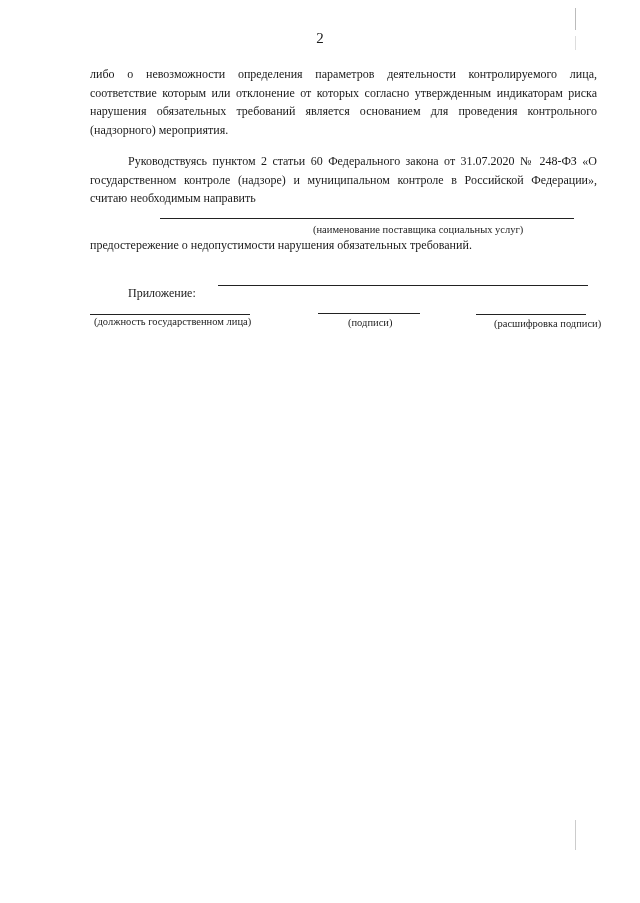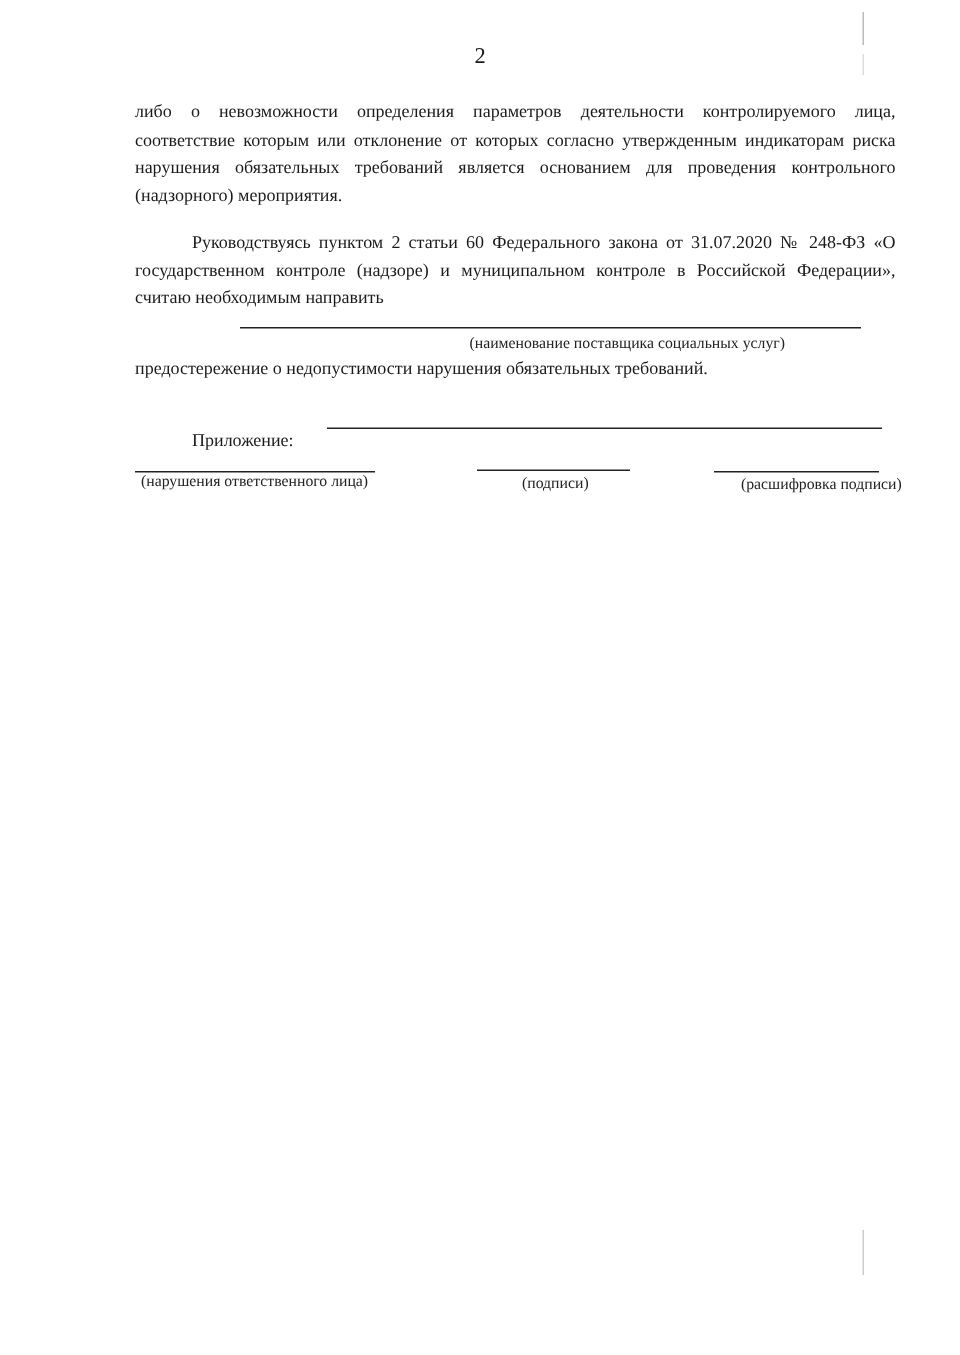--- a/index.html
+++ b/index.html
@@ -23,21 +23,21 @@
 
 <div class="line" style="left:160px; top:218px; width:414px;"></div>
 <div class="caption" style="left:278px; top:224px;margin-left:35px;">(наименование поставщика социальных услуг)</div>
 
 <div class="body-text" style="top:236px; width:520px;">предостережение о недопустимости нарушения обязательных требований.</div>
 
 <div class="body-text" style="left:128px; top:284px; width:100px;">Приложение:</div>
 <div class="line" style="left:218px; top:285px; width:370px;"></div>
 
 <div class="line" style="left:90px; top:314px; width:160px;"></div>
-<div class="caption" style="left:94px; top:316px;">(нарушения ответственного лица)</div>
+<div class="caption" style="left:94px; top:316px;">(должность государственном лица)</div>
 
 <div class="line" style="left:318px; top:313px; width:102px;"></div>
 <div class="caption" style="left:348px; top:317px;">(подписи)</div>
 
 <div class="line" style="left:476px; top:314px; width:110px;"></div>
 <div class="caption" style="left:474px; top:318px;margin-left:20px;">(расшифровка подписи)</div>
 
 <div class="strip" style="top:8px; height:22px;"></div>
 <div class="strip" style="top:36px; height:14px; background:#ddd;"></div>
 <div class="strip" style="top:820px; height:30px; background:#ccc;"></div>

